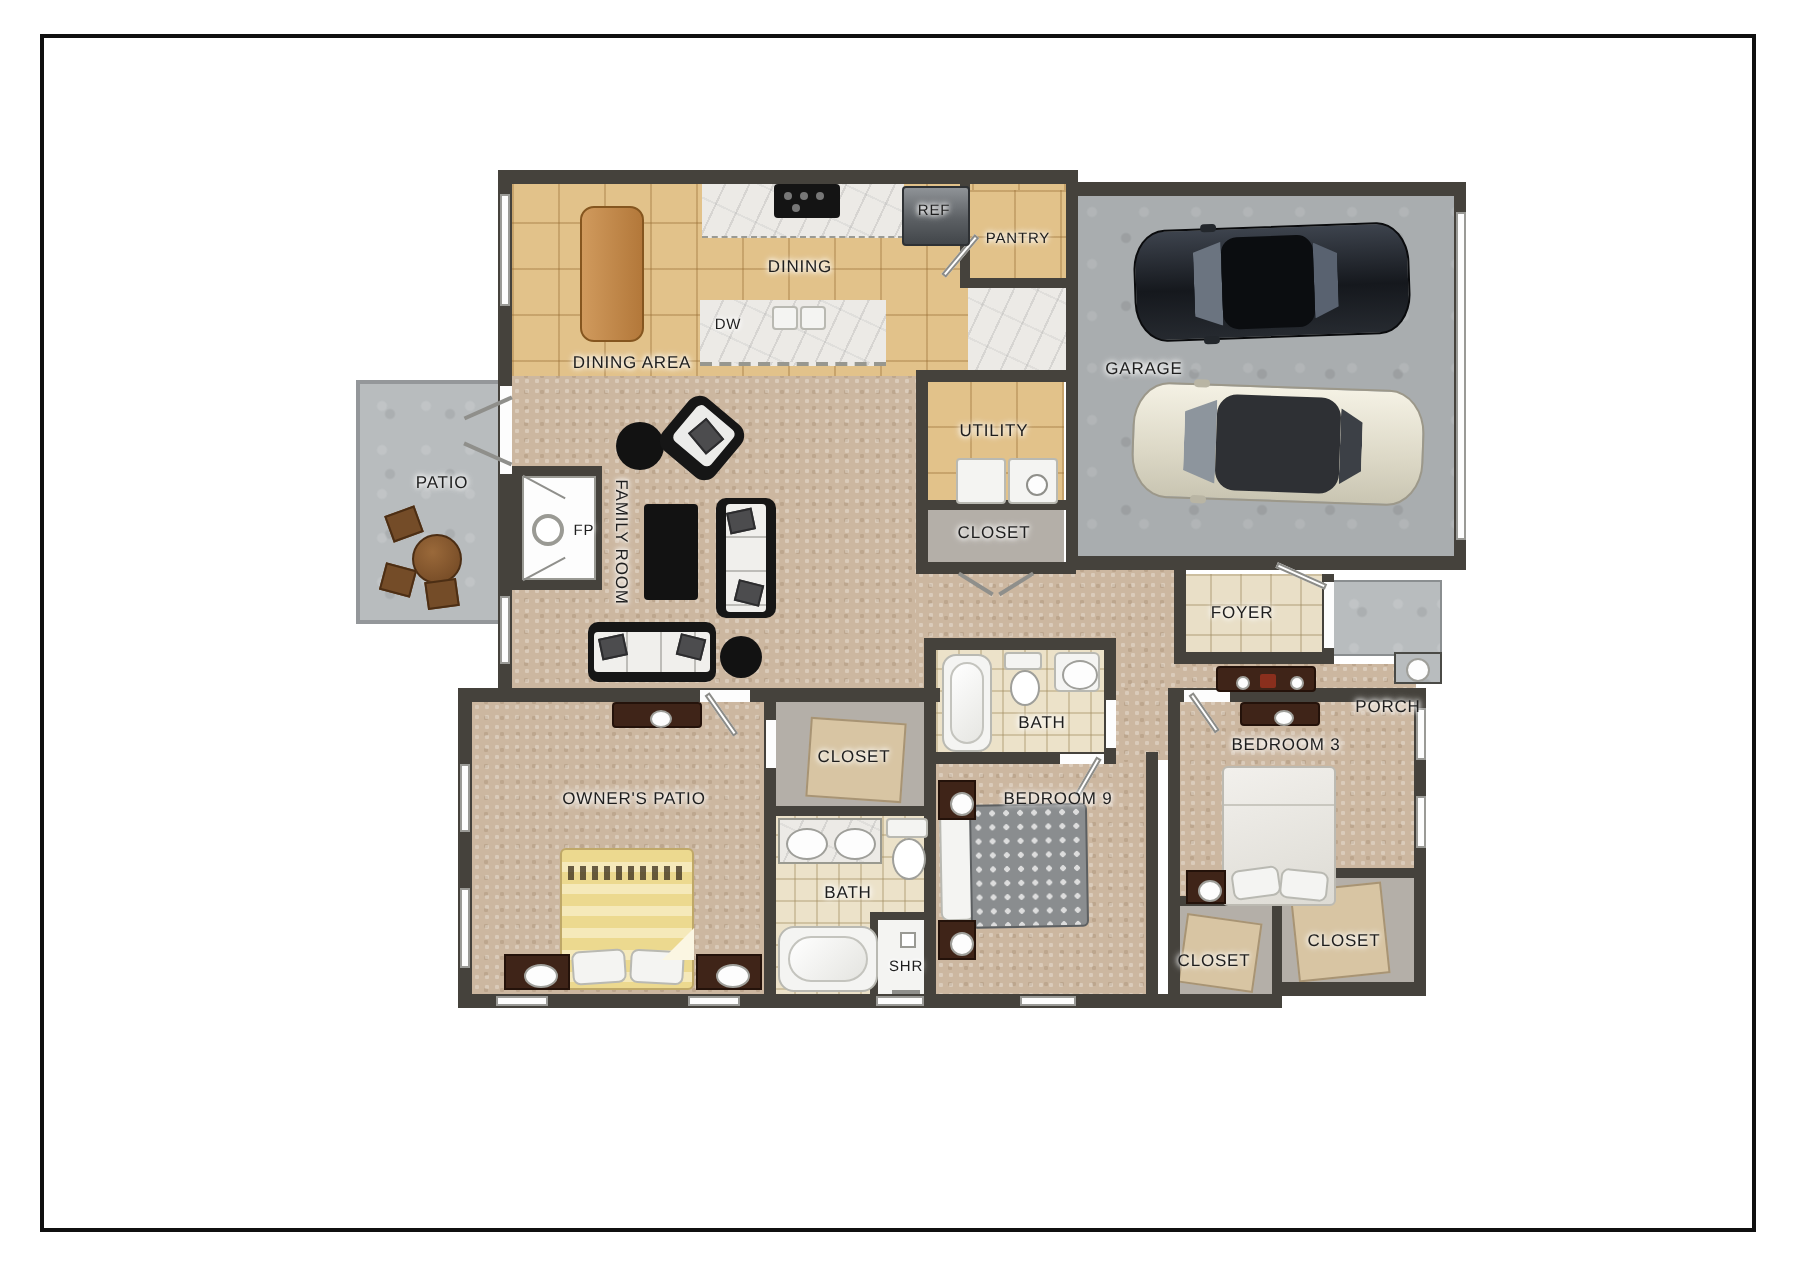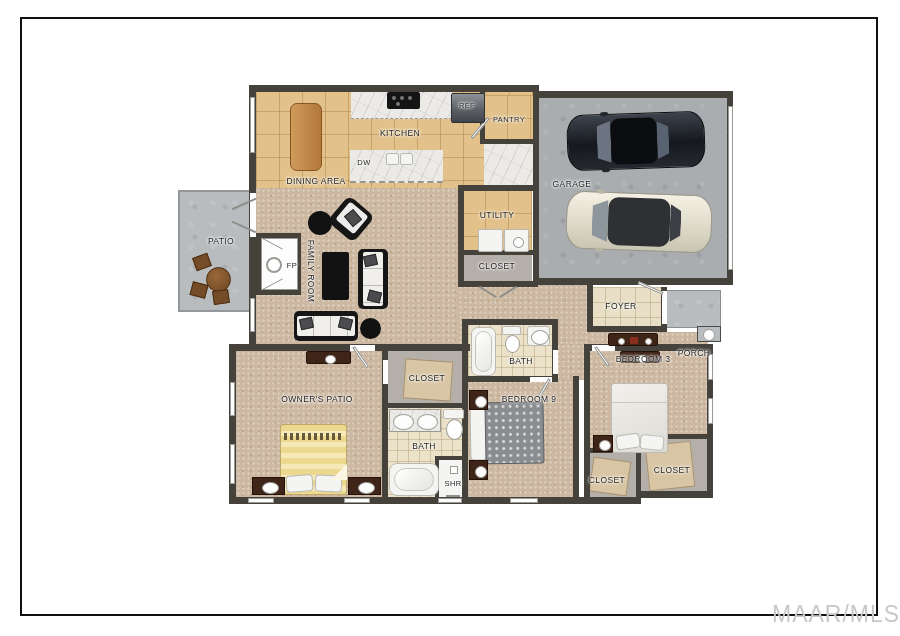--- a/index.html
+++ b/index.html
@@ -313,35 +313,34 @@
     <div class="white" style="position:absolute;left:28px;bottom:2px;width:24px;height:15px;border-radius:4px;transform:rotate(6deg);"></div>
     <div style="position:absolute;left:0;top:18px;right:0;height:1px;background:#c9c7bf;"></div>
   </div>
   <div class="furn woodD" style="left:593px;top:435px;width:20px;height:17px;">
     <div class="oval" style="left:5px;top:4px;width:10px;height:9px;"></div>
   </div>
   <div class="furn woodD" style="left:620px;top:351px;width:40px;height:12px;border-radius:2px;">
     <div class="oval" style="left:16px;top:3px;width:8px;height:6px;"></div>
   </div>
 
-  <div class="lbl" style="left:400px;top:133px;">KITCHEN</div>
+  <div class="lbl" style="left:400px;top:133px;">DINING</div>
   <div class="lbl" style="left:316px;top:181px;">DINING AREA</div>
   <div class="lbl small" style="left:509px;top:119px;">PANTRY</div>
   <div class="lbl" style="left:572px;top:184px;">GARAGE</div>
   <div class="lbl" style="left:497px;top:215px;">UTILITY</div>
   <div class="lbl" style="left:497px;top:266px;">CLOSET</div>
   <div class="lbl" style="left:221px;top:241px;">PATIO</div>
   <div class="lbl vert" style="left:311px;top:271px;">FAMILY ROOM</div>
   <div class="lbl" style="left:621px;top:306px;">FOYER</div>
   <div class="lbl" style="left:694px;top:305px;margin-top:48px;">PORCH</div>
   <div class="lbl" style="left:521px;top:361px;">BATH</div>
   <div class="lbl" style="left:317px;top:399px;">OWNER'S PATIO</div>
   <div class="lbl" style="left:427px;top:378px;">CLOSET</div>
   <div class="lbl" style="left:424px;top:446px;">BATH</div>
   <div class="lbl small" style="left:453px;top:483px;">SHR</div>
   <div class="lbl" style="left:529px;top:399px;">BEDROOM 9</div>
-  <div class="lbl" style="left:643px;top:359px;">BEDROOM 3</div>
+  <div class="lbl" style="left:643px;top:372px;">BEDROOM 3</div>
   <div class="lbl" style="left:607px;top:480px;">CLOSET</div>
   <div class="lbl" style="left:672px;top:470px;">CLOSET</div>
 
-  <div class="mark" style="left:772px;top:601px;">MAAR/MLS</div>
 
 </div>
 
 </body></html>

